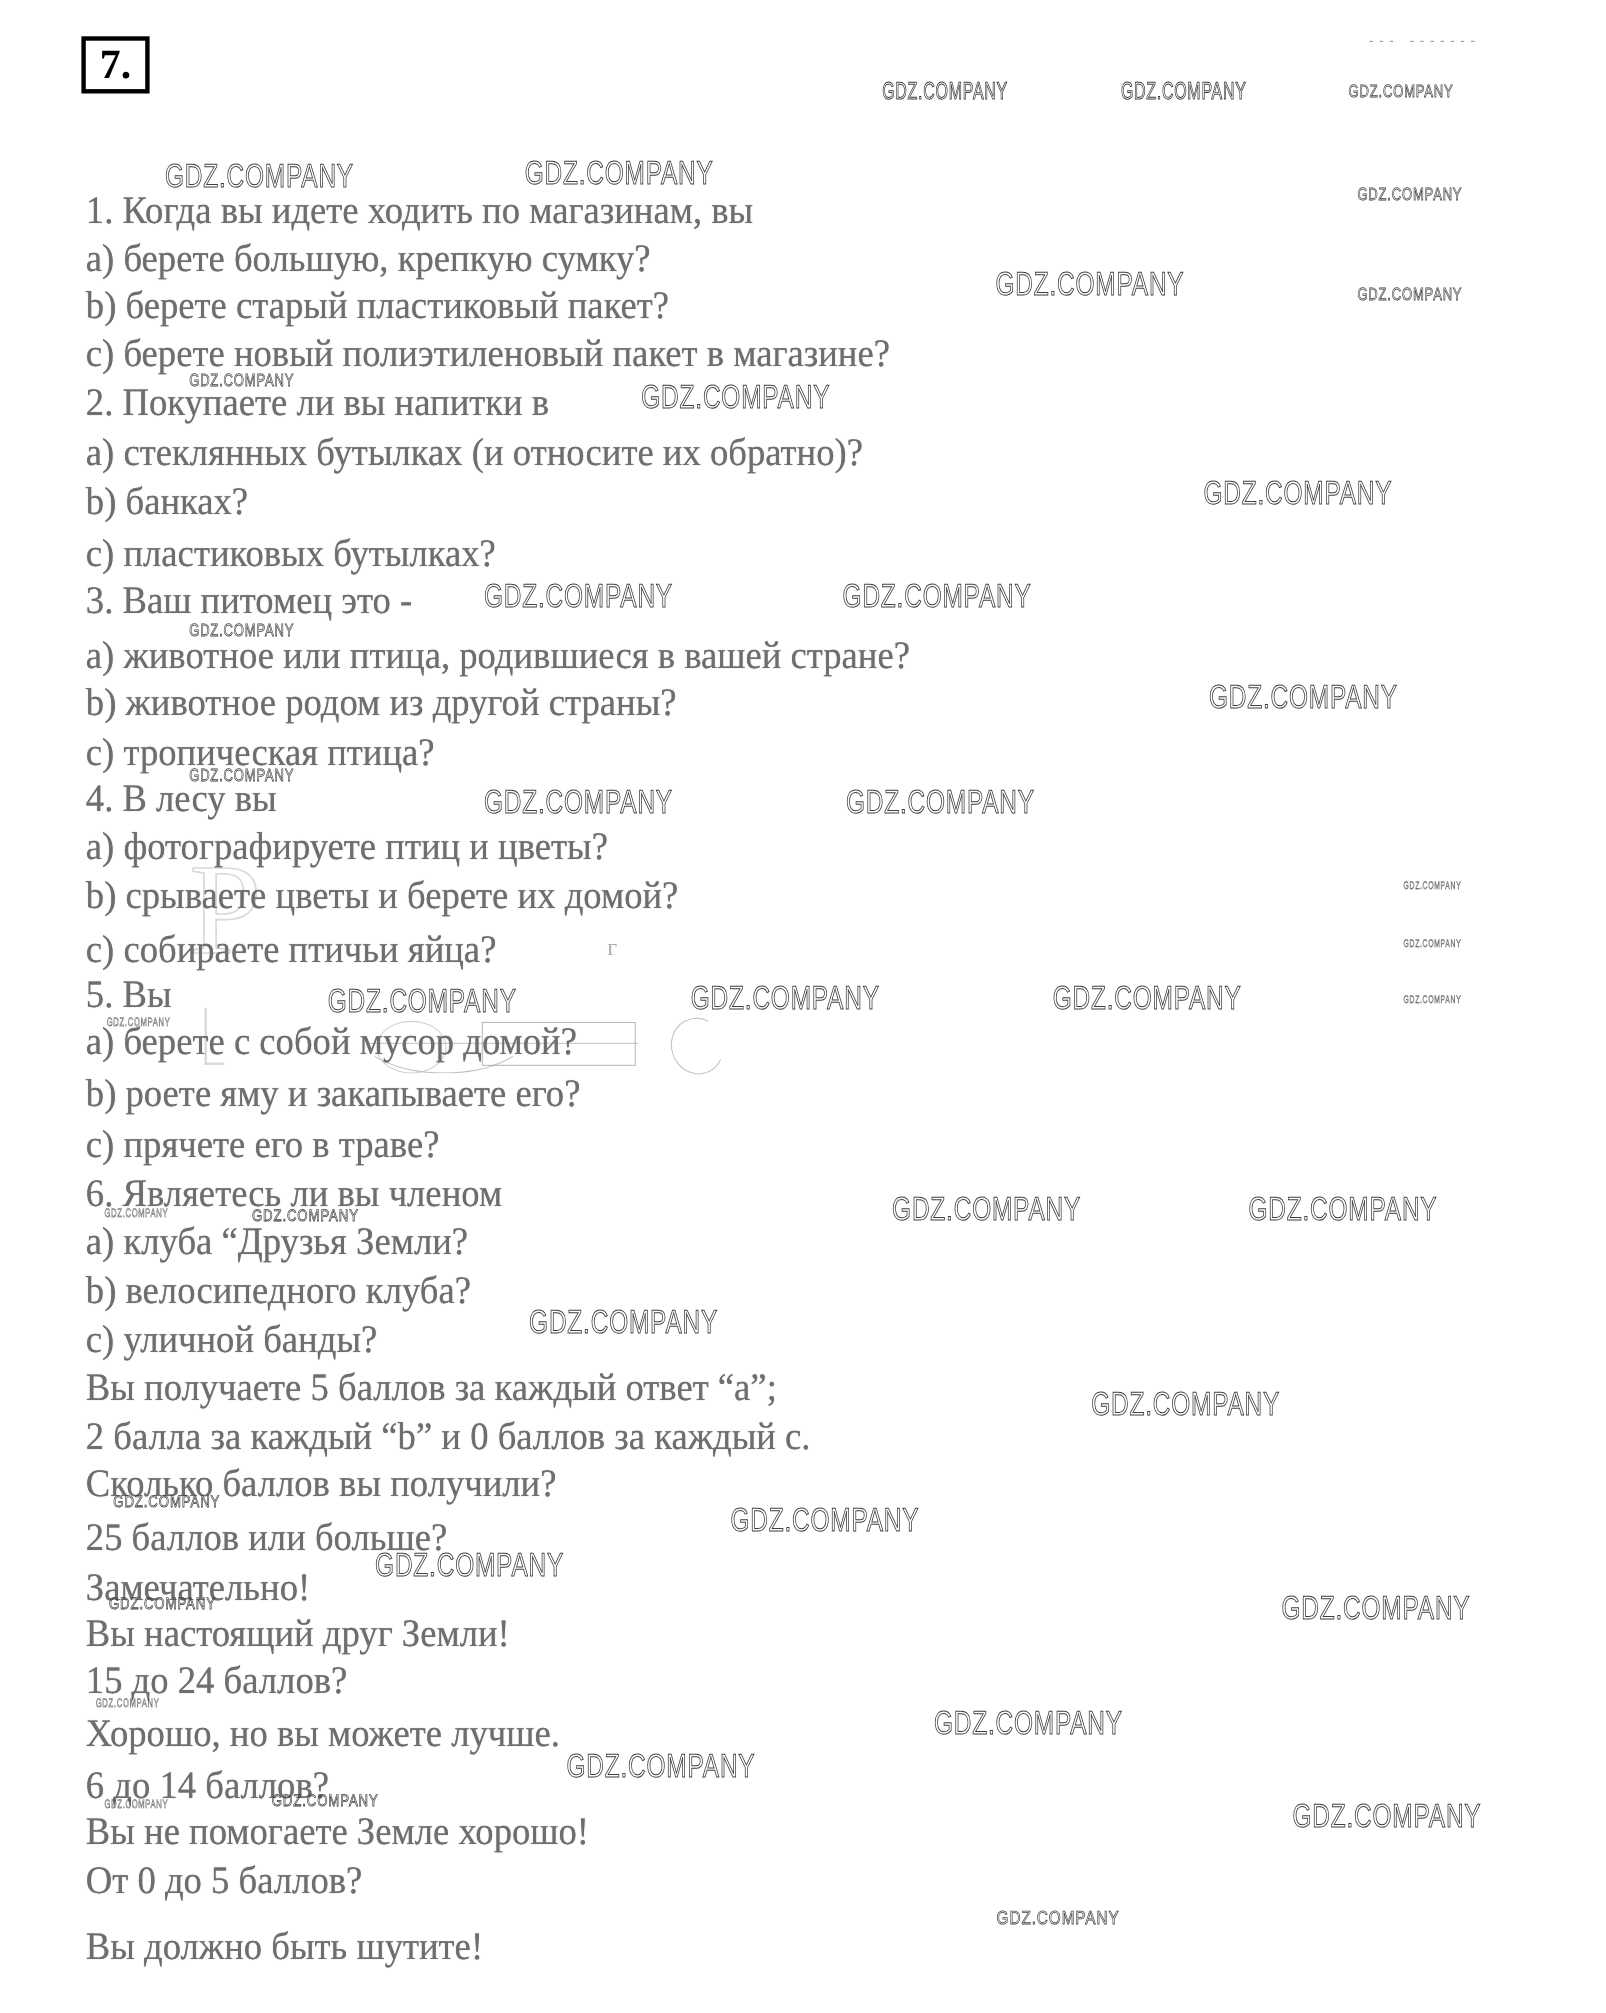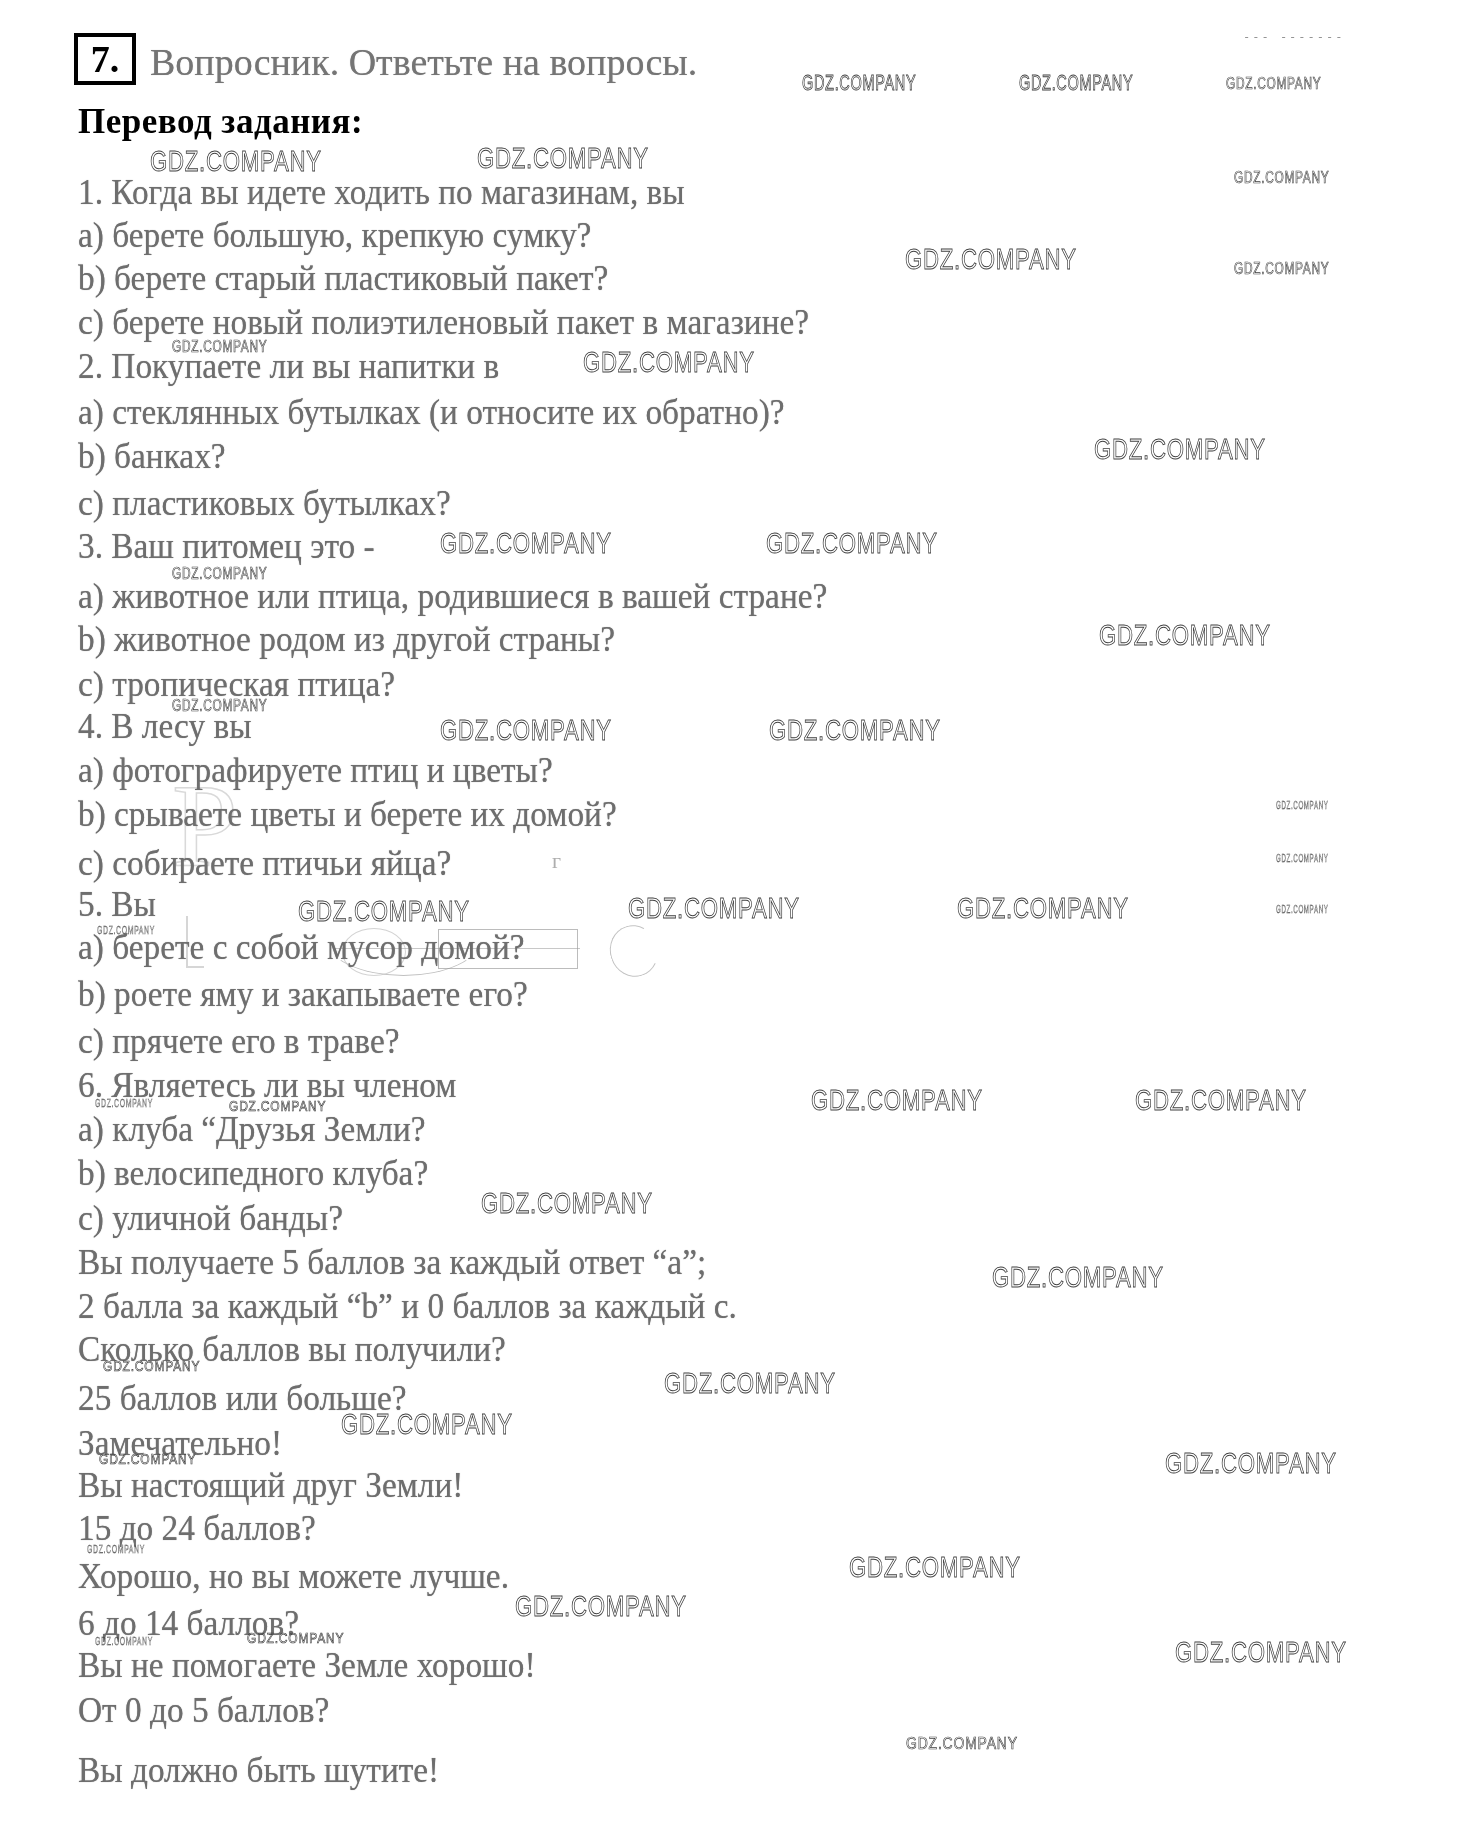--- a/index.html
+++ b/index.html
@@ -62,23 +62,21 @@
       font-family:"Liberation Serif",serif;}
 </style>
 </head>
 <body>
 
 <div class="page">
 
   <div class="task-number-box">
     <span>7.</span>
   </div>
-  <div class="task-title">Вопросник. Ответьте на вопросы.</div>
   <div class="corner-marks">--- -------</div>
-  <h2 class="section-heading">Перевод задания:</h2>
 
   <div>
     <div class="ghost-p">Р</div>
     <div class="ghost-bracket"></div>
     <div class="ghost-arc-wide"></div>
     <div class="ghost-circle"></div>
     <div class="ghost-rect"></div>
     <div class="ghost-strike"></div>
     <div class="ghost-c-arc"></div>
     <div class="ghost-tick">г</div>

